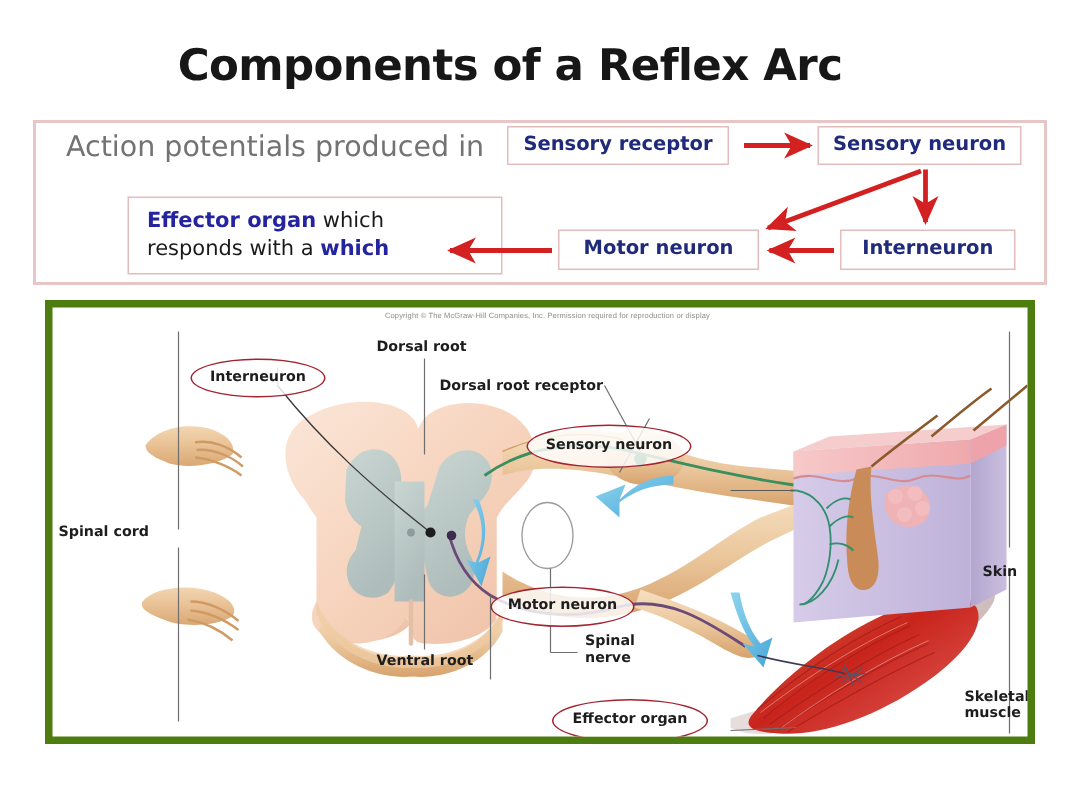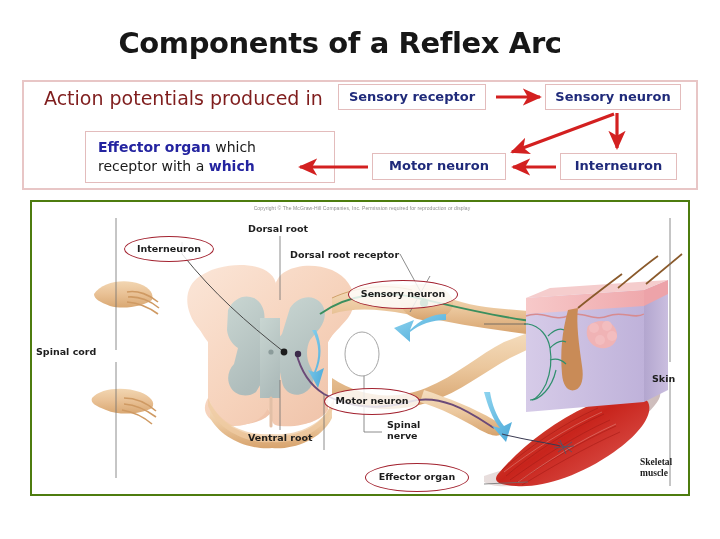--- a/index.html
+++ b/index.html
@@ -59,21 +59,21 @@
     line-height: 1.25;
     white-space: nowrap;
   }
 
   #lead-text {
     position: absolute;
     left: 44px;
     top: 87px;
     font-family: "DejaVu Sans", sans-serif;
     font-size: 19px;
-    color: #7f1d1d;
+    color: #737373;
     white-space: nowrap;
   }
 
   #box-sensory-receptor { left: 338px; top: 84px; width: 148px; height: 26px; }
   #box-sensory-neuron   { left: 545px; top: 84px; width: 136px; height: 26px; }
   #box-motor-neuron     { left: 372px; top: 153px; width: 134px; height: 27px; }
   #box-interneuron      { left: 560px; top: 153px; width: 117px; height: 27px; }
 
   #box-effector-organ {
     left: 85px; top: 131px; width: 250px; height: 52px;
@@ -99,21 +99,21 @@
     pointer-events: none;
   }
 
   
   #anatomy-panel {
     position: absolute;
     left: 30px;
     top: 200px;
     width: 660px;
     height: 296px;
-    border: 2px solid #4d7c0f;
+    border: 5px solid #4d7c0f;
     background: #ffffff;
     box-sizing: border-box;
     overflow: hidden;
   }
 
   #copyright {
     position: absolute;
     left: 0;
     top: 3px;
     width: 660px;
@@ -166,21 +166,21 @@
 <div id="lead-text">Action potentials produced in</div>
 
 <div class="flow-box" id="box-sensory-receptor">Sensory receptor</div>
 
 <div class="flow-box" id="box-sensory-neuron">Sensory neuron</div>
 
 <div class="flow-box" id="box-interneuron">Interneuron</div>
 
 <div class="flow-box" id="box-motor-neuron">Motor neuron</div>
 
-<div class="flow-box" id="box-effector-organ"><span class="hl">Effector organ</span><span> which</span><br><span>receptor with a </span><span class="hl">which</span></div>
+<div class="flow-box" id="box-effector-organ"><span class="hl">Effector organ</span><span> which</span><br><span>responds with a </span><span class="hl">which</span></div>
 
 <svg id="flow-arrows">
   <defs>
     <marker id="ah" markerWidth="7" markerHeight="7" refX="5.4" refY="3" orient="auto">
       <path d="M0,0.3 L6,3 L0,5.7 L1.6,3 Z" fill="#d32020"></path>
     </marker>
   </defs>
 
   <line x1="496" y1="97" x2="540" y2="97" stroke="#d32020" stroke-width="3.2" marker-end="url(#ah)"></line>
 
@@ -451,21 +451,21 @@
 
   <div class="anat-label" style="left:4px; top:145px;">Spinal cord</div>
 
   <div class="anat-label" style="left:216px; top:231px;text-align:right;">Ventral root</div>
 
   <div class="anat-label" style="left:355px; top:218px; text-align:left;">Spinal
 nerve</div>
 
   <div class="anat-label" style="left:620px; top:152px;margin-top:20px;">Skin</div>
 
-  <div class="anat-label" style="left:608px; top:255px; text-align:left;font-family:Liberation Serif, serif;">Skeletal
+  <div class="anat-label" style="left:608px; top:255px; text-align:left;">Skeletal
 muscle</div>
 
   <div class="oval-label" style="left:92px; top:34px; width:90px; height:26px;">Interneuron</div>
 
   <div class="oval-label" style="left:316px; top:78px; width:110px; height:29px;">Sensory neuron</div>
 
 
   <div class="oval-label" style="left:292px; top:186px; width:96px; height:27px;">Motor neuron</div>
 
   <div class="oval-label" style="left:333px; top:261px; width:104px; height:29px;">Effector organ</div>

